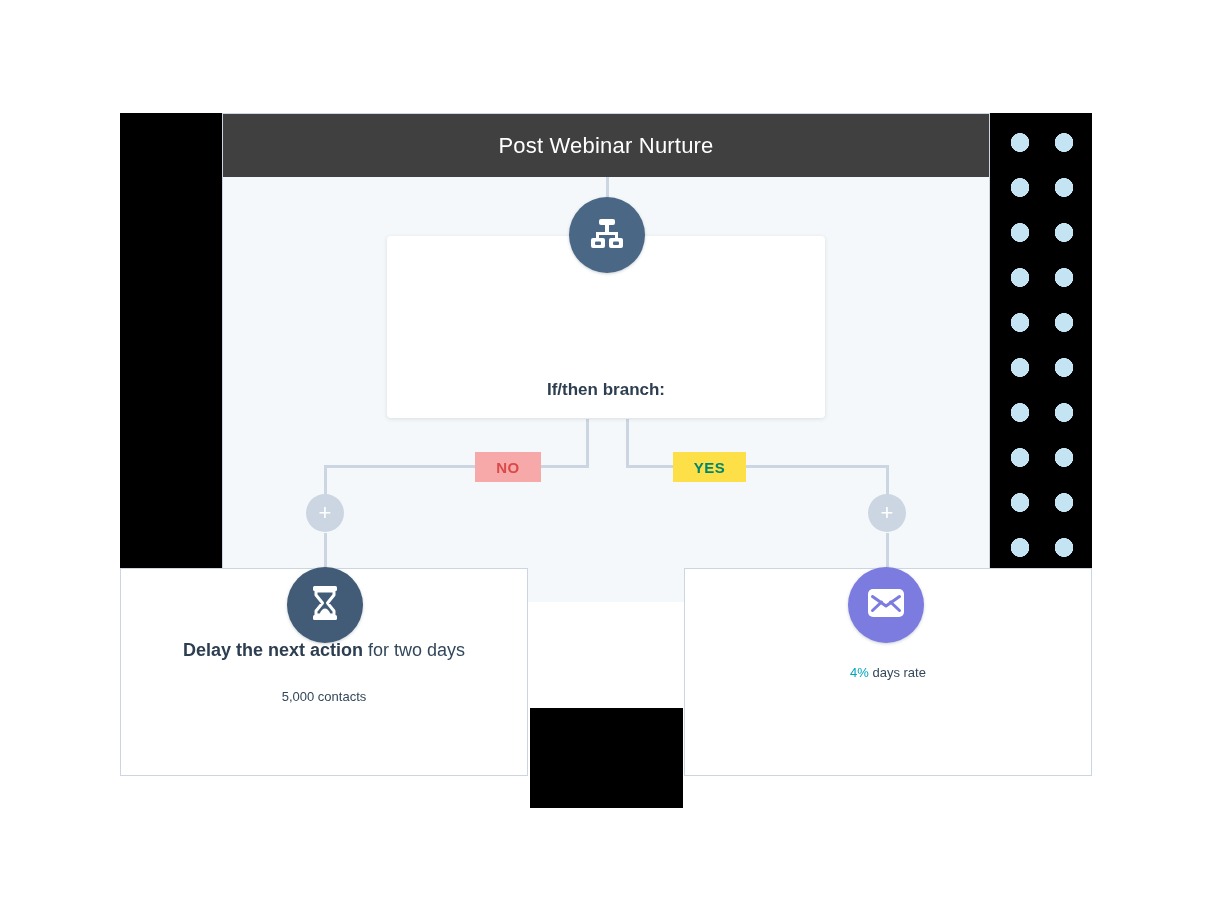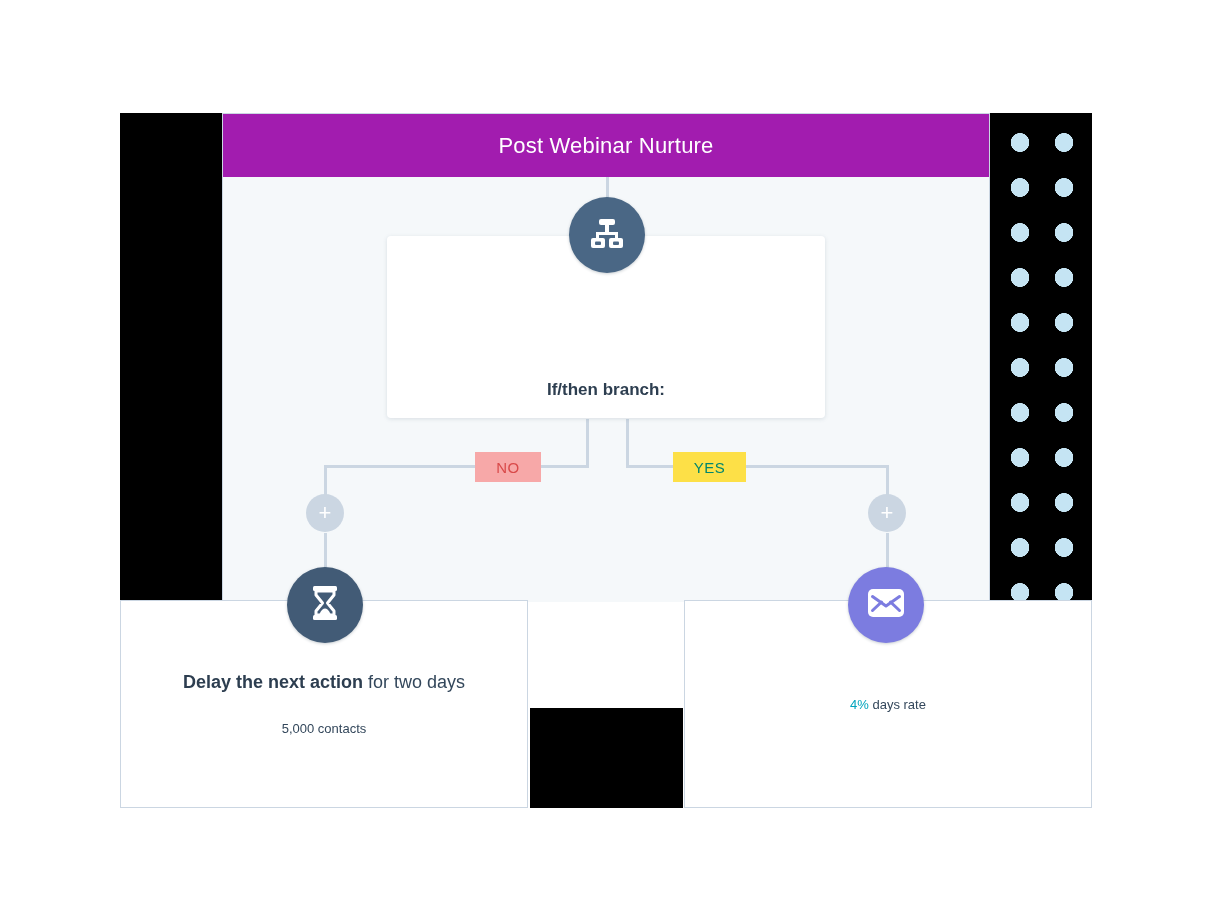--- a/index.html
+++ b/index.html
@@ -19,21 +19,21 @@
     background-size:44px 45px;background-position:8px 52px;background-color:#000;}
   #blk-bottom{left:530px;top:708px;width:153px;height:100px;}
 
   
   .canvas{
     position:absolute;left:222px;top:113px;width:768px;height:489px;
     background:#f5f8fa;border:1px solid #cbd6e2;box-sizing:border-box;
     border-bottom:none;
   }
   .canvas-header{
-    height:63px;background:#a21caf;color:#ffffff;
+    height:63px;background:#404040;color:#ffffff;
     display:flex;align-items:center;justify-content:center;
     font-size:22px;font-weight:400;letter-spacing:.2px;
   }
 
   
   .ln{position:absolute;background:#cbd6e2;}
 
   
   .branch-card{
     position:absolute;left:387px;top:236px;width:438px;height:182px;
@@ -61,28 +61,28 @@
     position:absolute;width:38px;height:38px;border-radius:50%;
     background:#cbd6e2;display:flex;align-items:center;justify-content:center;
     color:#ffffff;font-size:22px;line-height:1;font-weight:300;
   }
   #plus-no{left:306px;top:494px;}
   #plus-yes{left:868px;top:494px;}
 
   
   .chip{
     position:absolute;height:30px;display:flex;align-items:center;justify-content:center;
-    font-size:15px;font-weight:normal;letter-spacing:.5px;
+    font-size:15px;font-weight:bold;letter-spacing:.5px;
   }
   #chip-no{left:475px;top:452px;width:66px;background:#f7a8a8;color:#d94a4a;}
   #chip-yes{left:673px;top:452px;width:73px;background:#fde047;color:#00866e;}
 
   
   .card{
-    position:absolute;top:600px;width:408px;height:208px;
+    position:absolute;top:568px;width:408px;height:208px;
     background:#ffffff;border:1px solid #cbd6e2;box-sizing:border-box;
     display:flex;flex-direction:column;align-items:center;justify-content:center;
   }
   #card-delay{left:120px;}
   #card-email{left:684px;}
   .card-line1{font-size:18px;color:#33475b;margin-bottom:28px;}
   .card-line1 b{color:#2d3e50;font-weight:bold;}
   .card-line2{font-size:13px;color:#33475b;}
 
   .ext{display:inline-block;vertical-align:-2px;margin-left:4px;}

